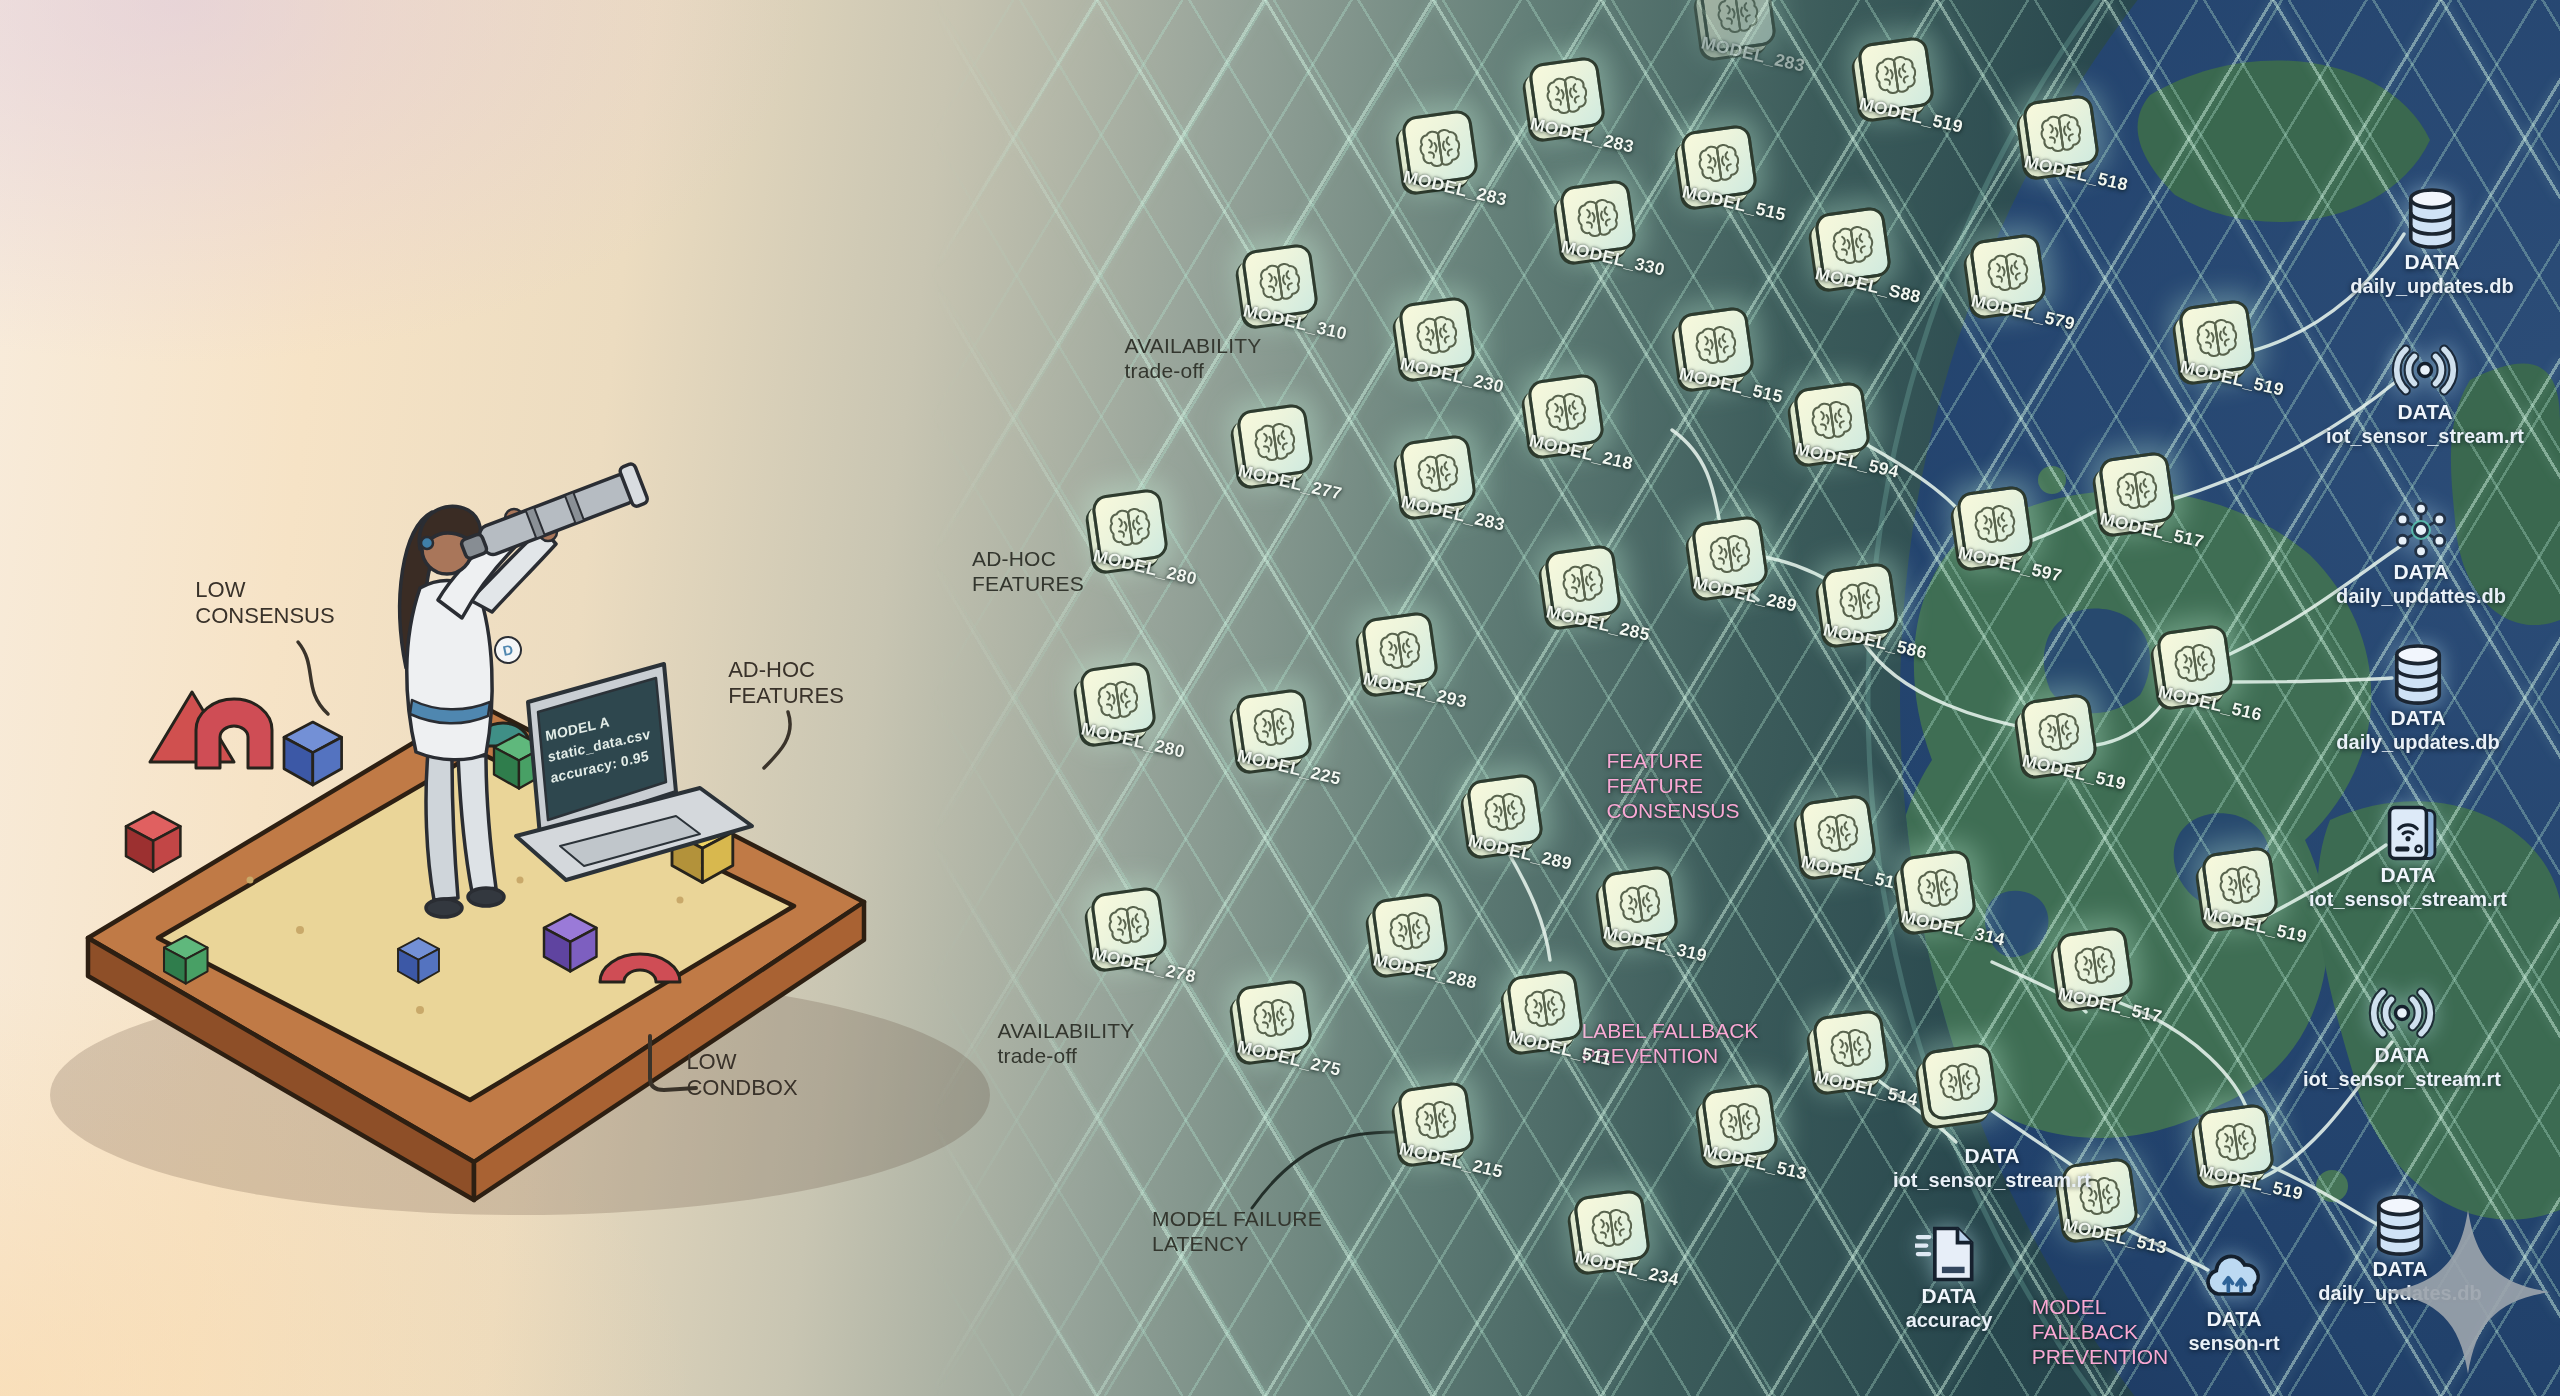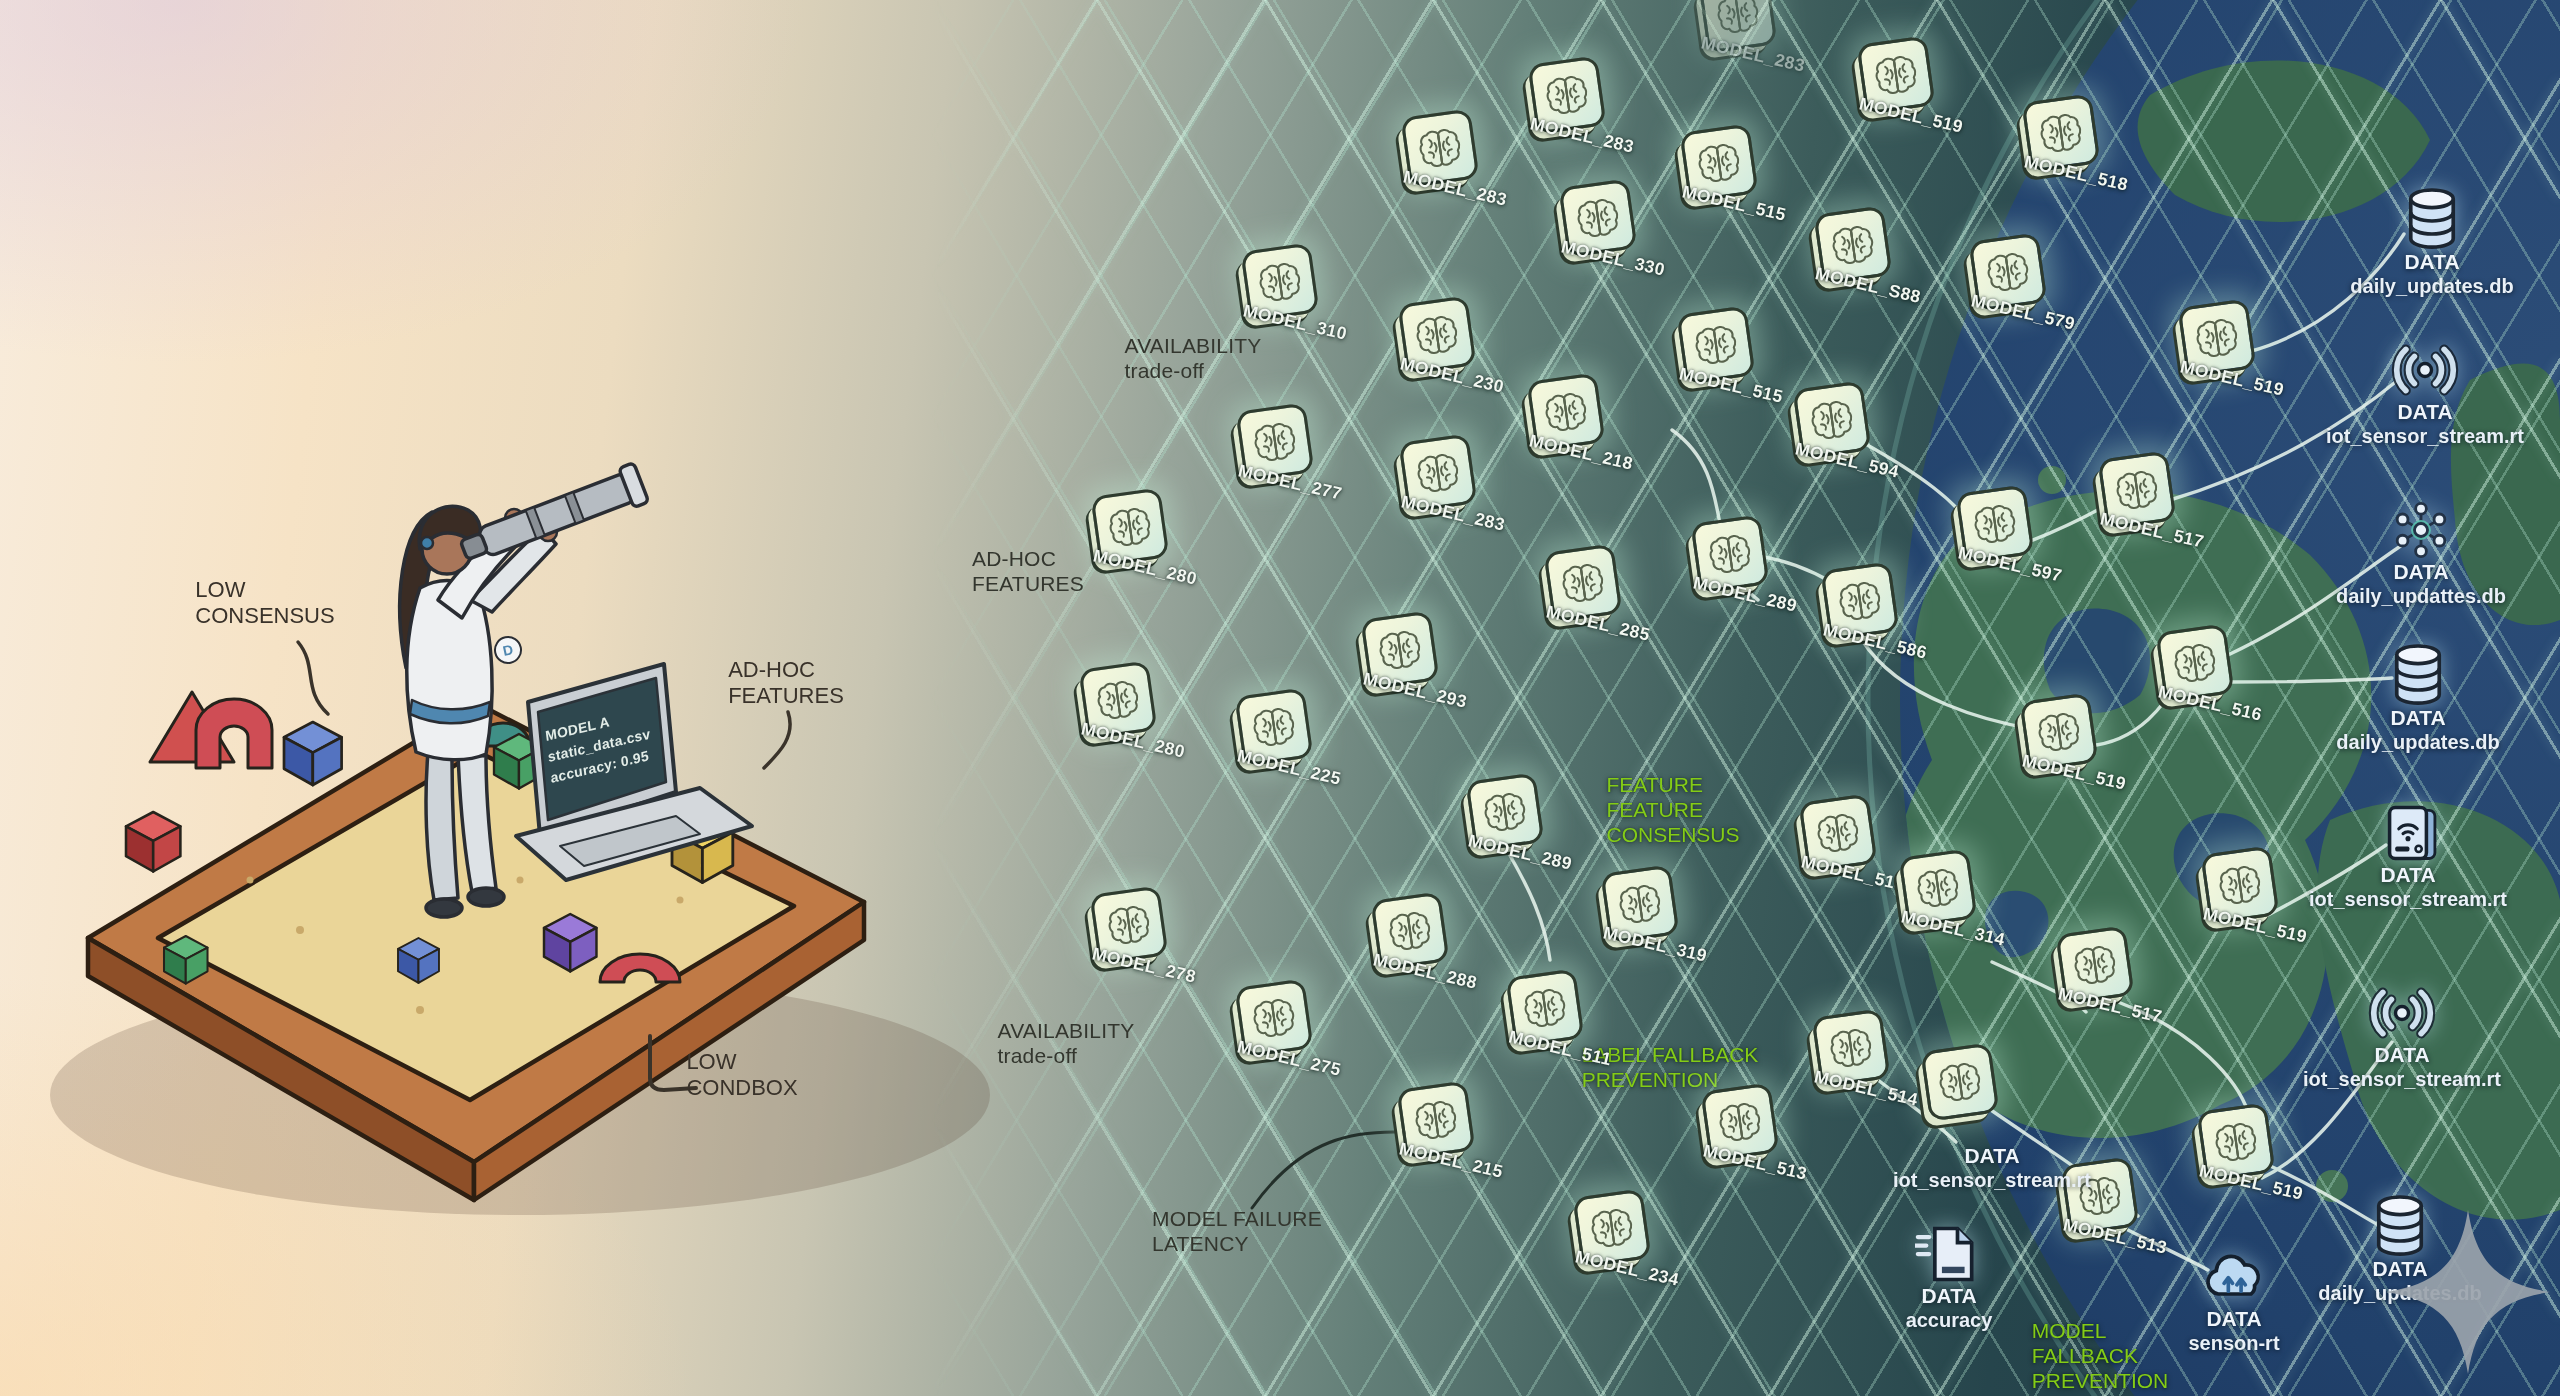--- a/index.html
+++ b/index.html
@@ -19,21 +19,21 @@
   .grid.b{background:
       repeating-linear-gradient(59deg,transparent 0 141px,rgba(214,248,230,.45) 141px 144px),
       repeating-linear-gradient(121deg,transparent 0 141px,rgba(214,248,230,.45) 141px 144px);
     filter:drop-shadow(0 0 5px rgba(190,240,220,.55));}
   
   .ann{position:absolute;transform:translateX(-50%);text-align:left;font-weight:normal;
     line-height:1.2;white-space:nowrap;}
   .ann .l{display:block;}
   .ann.dark{color:#33362e;font-size:21px;letter-spacing:.2px;}
   .ann.sand{color:#39322a;font-size:22px;}
-  .ann.light{color:#84cc16;font-size:21px;text-shadow:0 1px 5px rgba(6,22,18,.7),0 0 2px rgba(6,22,18,.4);margin-top:24px;}
+  .ann.light{color:#f9a8d4;font-size:21px;text-shadow:0 1px 5px rgba(6,22,18,.7),0 0 2px rgba(6,22,18,.4);}
   .laptop-text{position:absolute;left:546px;top:708px;width:160px;
     transform:rotate(-13deg) skewX(-6deg);font-weight:bold;font-size:14px;
     color:#e3ede8;line-height:1.5;letter-spacing:.3px;}
   .laptop-text .l{display:block;}
   .badge{position:absolute;left:494px;top:636px;width:24px;height:24px;background:#f4f6f8;
     border:2.5px solid #2a2d33;border-radius:50%;display:flex;align-items:center;justify-content:center;
     transform:rotate(-12deg);font-weight:bold;font-size:14px;color:#4f87b0;}
   
   .model-wrap{position:absolute;width:0;height:0;}
   .model-wrap.dim{opacity:.5;}

